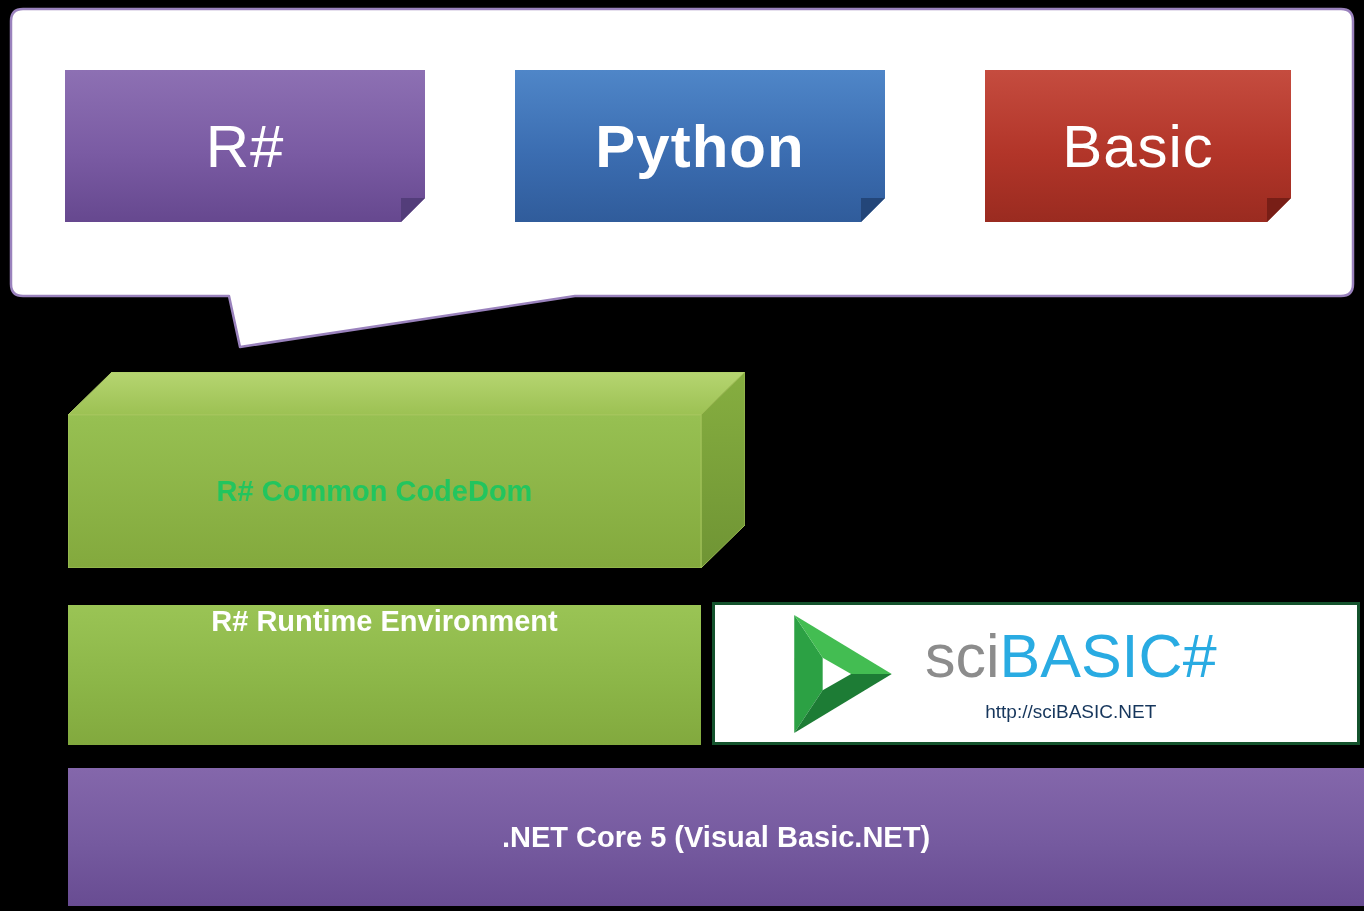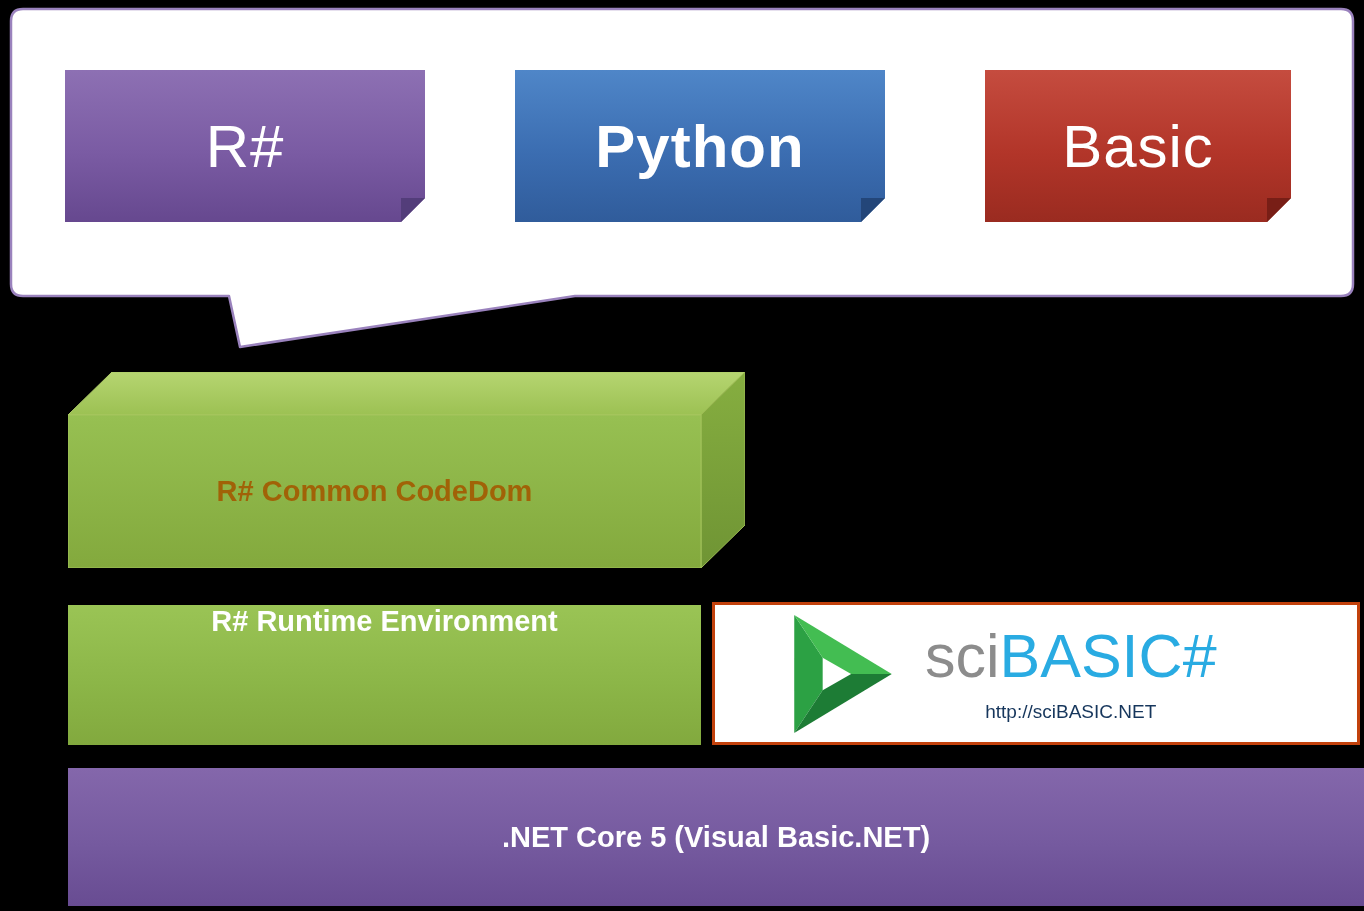--- a/index.html
+++ b/index.html
@@ -28,35 +28,35 @@
   .lang-python::after { background:linear-gradient(135deg,#234679 50%,transparent 50.5%); }
   .lang-julia { left:985px; width:306px;
     background:linear-gradient(180deg,#c54c3f 0%,#b23529 55%,#9a2b20 100%); }
   .lang-julia::after { background:linear-gradient(135deg,#781e16 50%,transparent 50.5%); }
 
   
   .codedom { position:absolute; left:68px; top:372px; width:677px; height:196px; }
   .codedom-label {
     position:absolute; left:0; top:43px; width:613px; height:153px;
     display:flex; align-items:center; justify-content:center;
-    color:#a16207; font-size:29px; font-weight:700;
+    color:#22c55e; font-size:29px; font-weight:700;
   }
 
   
   .runtime {
     position:absolute; left:68px; top:605px; width:633px; height:140px;
     background:linear-gradient(180deg,#9ac455 0%,#8cb648 55%,#82a93e 100%);
     display:flex; align-items:flex-start; justify-content:center;
     color:#fff; font-size:29px; font-weight:700;
   }
 
   
   .scibasic-panel {
     position:absolute; left:712px; top:602px; width:648px; height:143px;
-    background:#fff; border:3px solid #c2410c;
+    background:#fff; border:3px solid #14532d;
     display:flex; align-items:center; padding-left:72px;
   }
   .scibasic-logo { flex:0 0 auto; }
   .scibasic-text { margin-left:26px; display:flex; flex-direction:column; align-items:center; }
   .scibasic-wordmark { font-size:61px; line-height:1.05; white-space:nowrap; }
   .scibasic-wordmark .sci  { color:#8c8c8c; }
   .scibasic-wordmark .basic{ color:#29abe2; }
   .scibasic-wordmark .hash { color:#29abe2; }
   .scibasic-url { font-size:19px; color:#16365c; margin-top:12px; }
 

